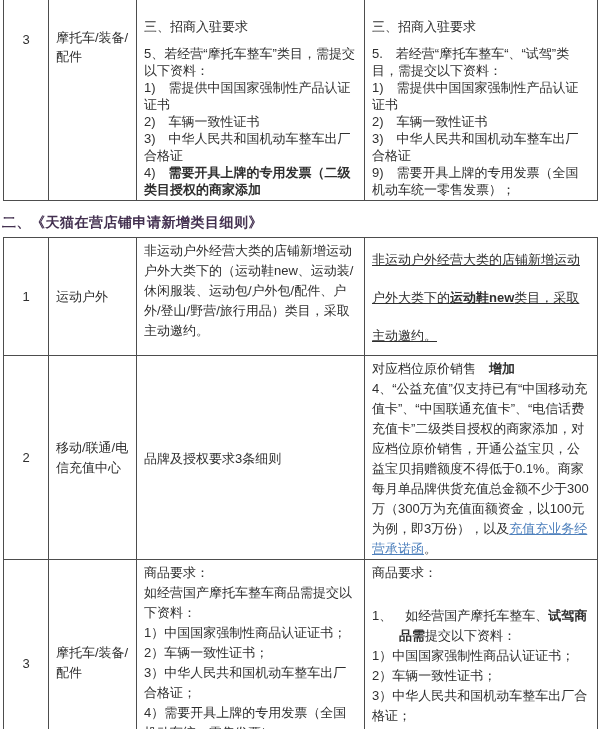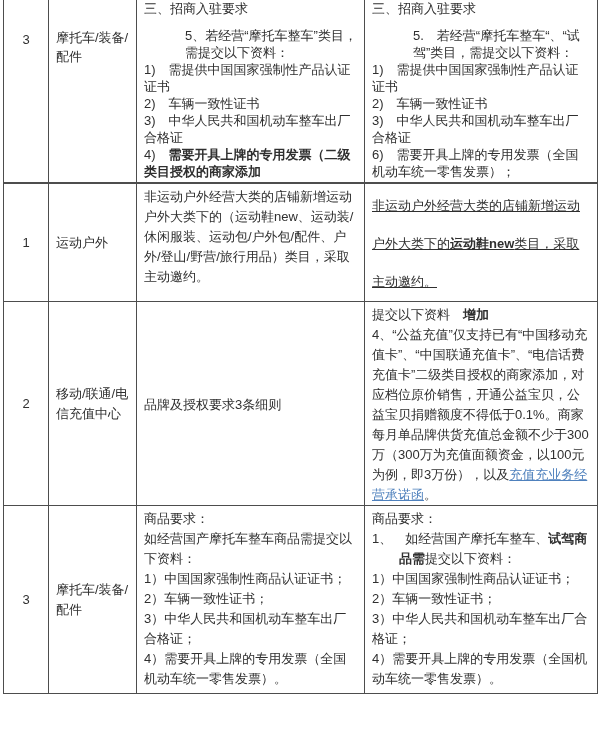--- a/index.html
+++ b/index.html
@@ -12,28 +12,28 @@
   html,body{margin:0;padding:0;background:#ffffff;}
   body{font-family:"Liberation Sans","DejaVu Sans",sans-serif;color:var(--text);}
   .page{width:600px;height:729px;background:#fff;overflow:hidden;position:relative;}
 
   table{border-collapse:collapse;table-layout:fixed;margin-left:3px;width:594px;}
   td,th{border:1px solid var(--border);font-size:13px;vertical-align:top;overflow:hidden;}
 
   
   .table-top{margin-top:0;}
   .table-top td{border-top:none;}
-  .table-top .cell-text{padding:0 6px 2px 7px;line-height:17px;}
+  .table-top .cell-text{padding:18px 6px 2px 7px;line-height:17px;}
   .table-top .num-cell{text-align:center;padding-top:32px;}
   .table-top .cat-cell{padding:28px 4px 2px 7px;line-height:19px;}
   .table-top{height:168px;}
 
   .tline{min-height:0;}
-  .gap{margin-top:10px;margin-left:41px;}
-  .hang{padding-left:27px;text-indent:-27px;}
+  .gap{margin-top:10px;}
+  .hang{padding-left:27px;text-indent:-27px;margin-top:23px;}
   .b{font-weight:bold;}
   a.lnk{color:var(--link);text-decoration:underline;cursor:pointer;}
 
   
   .section-heading{color:var(--heading);font-weight:bold;font-size:14px;margin:13px 0 5px 2px;letter-spacing:0.5px;}
 
   
   .table-main th{color:var(--heading);font-weight:bold;text-align:left;padding:4px 4px 4px 8px;vertical-align:middle;height:26px;}
   .table-main .cell-text{padding:3px 6px 0 7px;line-height:20px;}
   .table-main .num-cell{text-align:center;vertical-align:middle;}
@@ -67,26 +67,27 @@
             <div class="tline"><span>2)　车辆一致性证书</span></div>
             <div class="tline"><span>3)　中华人民共和国机动车整车出厂合格证</span></div>
             <div class="tline"><span>4)　</span><span class="b">需要开具上牌的专用发票（二级类目授权的商家添加</span></div>
           </td>
       <td class="cell-text">
             <div class="tline"><span>三、招商入驻要求</span></div>
             <div class="tline gap"><span>5.　若经营“摩托车整车“、“试驾”类目，需提交以下资料：</span></div>
             <div class="tline"><span>1)　需提供中国国家强制性产品认证证书</span></div>
             <div class="tline"><span>2)　车辆一致性证书</span></div>
             <div class="tline"><span>3)　中华人民共和国机动车整车出厂合格证</span></div>
-            <div class="tline"><span>6)　需要开具上牌的专用发票（全国机动车统一零售发票）；</span></div>
+            <div class="tline"><span>9)　需要开具上牌的专用发票（全国机动车统一零售发票）；</span></div>
           </td>
     </tr>
   </tbody>
     </table>
 
+  <div class="section-heading">二、《天猫在营店铺申请新增类目细则》</div>
 
   <table class="table-main">
     <colgroup>
         <col style="width:45px">
         <col style="width:88px">
         <col style="width:228px">
         <col style="width:233px">
       </colgroup>
     <tbody>
     <tr class="row-1">
@@ -99,21 +100,21 @@
             <div class="tline"><span>非运动户外经营大类的店铺新增运动户外大类下的</span><span class="b">运动鞋new</span><span>类目，采取主动邀约。</span></div>
           </td>
     </tr>
     <tr class="row-2">
       <td class="num-cell">2</td>
       <td class="cat-cell">移动/联通/电信充值中心</td>
       <td class="cell-text v-mid">
             <div class="tline"><span>品牌及授权要求3条细则</span></div>
           </td>
       <td class="cell-text">
-            <div class="tline"><span>提交以下资料　</span><span class="b">增加</span></div>
+            <div class="tline"><span>对应档位原价销售　</span><span class="b">增加</span></div>
             <div class="tline"><span>4、“公益充值”仅支持已有“中国移动充值卡”、“中国联通充值卡”、“电信话费充值卡”二级类目授权的商家添加，对应档位原价销售，开通公益宝贝，公益宝贝捐赠额度不得低于0.1%。商家每月单品牌供货充值总金额不少于300万（300万为充值面额资金，以100元为例，即3万份），以及</span><a class="lnk" href="#">充值充业务经营承诺函</a><span>。</span></div>
           </td>
     </tr>
     <tr class="row-3">
       <td class="num-cell">3</td>
       <td class="cat-cell">摩托车/装备/配件</td>
       <td class="cell-text">
             <div class="tline"><span>商品要求：</span></div>
             <div class="tline"><span>如经营国产摩托车整车商品需提交以下资料：</span></div>
             <div class="tline"><span>1）中国国家强制性商品认证证书；</span></div>

